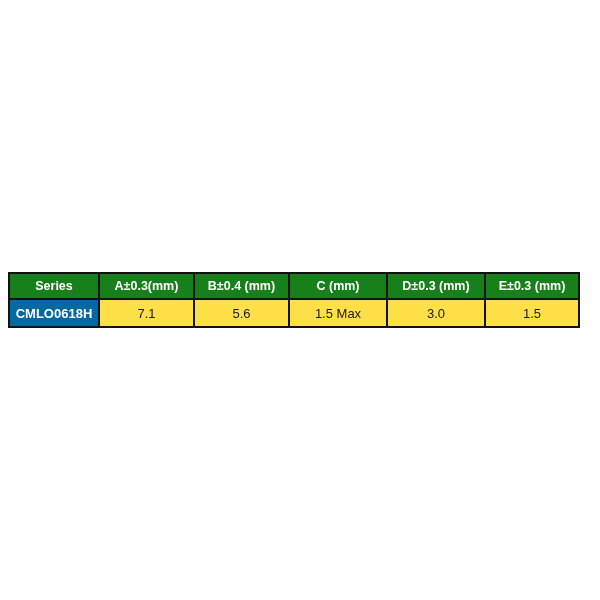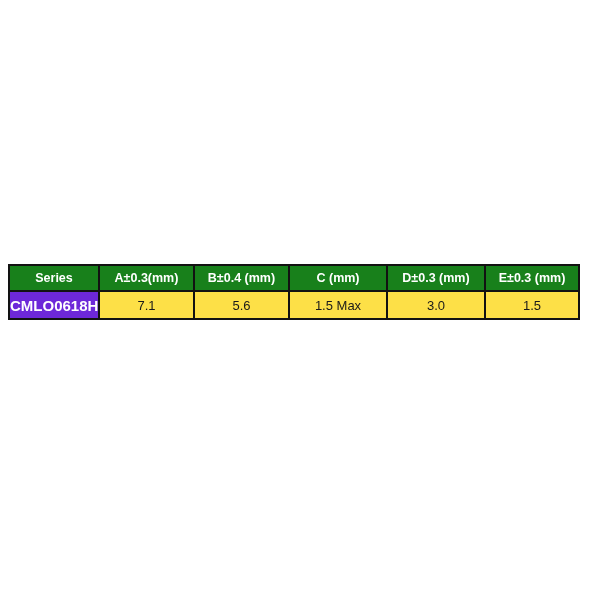--- a/index.html
+++ b/index.html
@@ -11,21 +11,21 @@
     height: 600px;
     background: #ffffff;
     font-family: "Liberation Sans", sans-serif;
     overflow: hidden;
     position: relative;
   }
 
   #spec-table-wrap {
     position: absolute;
     left: 8px;
-    top: 264px;
+    top: 272px;
     width: 570px;
   }
 
   table.spec-table {
     border-collapse: collapse;
     table-layout: fixed;
     width: 570px;
     border: 2px solid #121212;
   }
 
@@ -50,24 +50,24 @@
   
   tr.data-row td {
     background: #fde047;
     color: #1a1a1a;
     font-weight: normal;
     font-size: 13px;
     height: 26px;
   }
 
   tr.data-row td.series-cell {
-    background: #6d28d9;
+    background: #0369a1;
     color: #ffffff;
     font-weight: bold;
-    font-size: 15px;
+    font-size: 13px;
   }
 
   
   col.c0 { width: 90px; }
   col.c1 { width: 95px; }
   col.c2 { width: 95px; }
   col.c3 { width: 98px; }
   col.c4 { width: 98px; }
   col.c5 { width: 94px; }
 </style>

